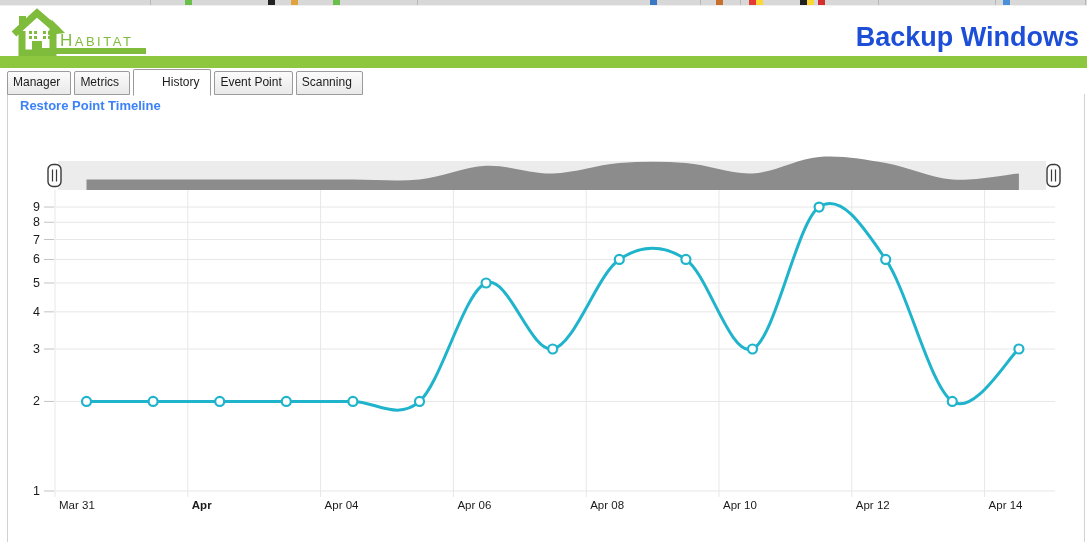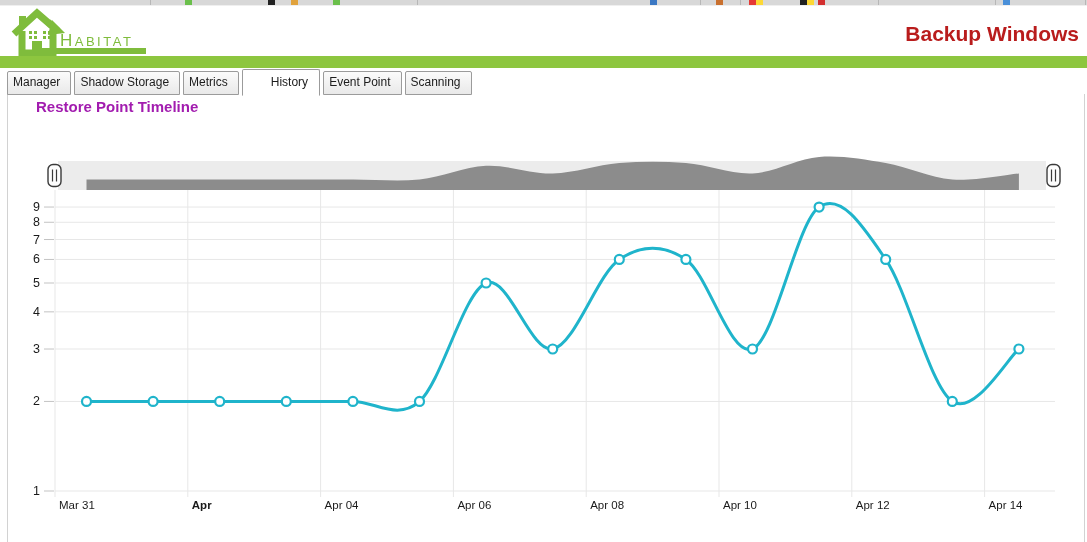--- a/index.html
+++ b/index.html
@@ -7,39 +7,39 @@
     width:1087px;height:542px;position:relative;overflow:hidden;
     background:#ffffff;font-family:"Liberation Sans",sans-serif;
   }
   
   .browser-strip{position:absolute;top:0;left:0;width:1087px;height:5px;background:#d8d8d8;border-bottom:1px solid #efefef;}
   .browser-strip .sep{position:absolute;top:0;width:1px;height:5px;background:#b7b7b7;}
   .browser-strip .chip{position:absolute;top:0;width:7px;height:5px;}
   
   .header{position:absolute;top:6px;left:0;width:1087px;height:50px;background:#fff;}
   .logo{position:absolute;left:8px;top:0;}
-  .app-title{position:absolute;right:8px;top:16px;font-size:21px;font-weight:bold;color:#b91c1c;letter-spacing:0px;}
+  .app-title{position:absolute;right:8px;top:16px;font-size:27px;font-weight:bold;color:#1d4ed8;letter-spacing:0px;}
   .green-bar{position:absolute;top:56px;left:0;width:1087px;height:12px;background:#8DC63F;}
   
   .tabs{position:absolute;top:69px;left:7px;display:flex;align-items:flex-end;z-index:3;}
   .tab{
     font-size:12px;color:#1c1c1c;background:linear-gradient(#fbfbfb,#e9e9e9);
     border:1px solid #9b9b9b;padding:4px 10px 5px 5px;margin-right:3px;cursor:pointer;
     border-radius:2px 2px 0 0;line-height:13px;
   }
   .tab.active{
     background:#ffffff;border-bottom:1px solid #ffffff;
     padding:6px 11px 6px 28px;margin-bottom:-1px;
   }
   
   .content{
     position:absolute;top:94px;left:7px;width:1076px;height:448px;
     border-left:1px solid #d2d2d2;border-right:1px solid #d2d2d2;background:#fff;
   }
-  .page-heading{position:absolute;left:12px;top:4px;font-size:15px;font-weight:bold;color:#a21caf;margin-left:16px;}
+  .page-heading{position:absolute;left:12px;top:4px;font-size:13px;font-weight:bold;color:#3b82f6;}
   
   #chart-svg{position:absolute;top:0;left:0;z-index:2;}
   #chart-svg text{font-family:"Liberation Sans",sans-serif;}
 </style>
 </head>
 <body>
 
 <div class="browser-strip">
     <div class="sep" style="left: 150px;"></div>
     <div class="sep" style="left: 417px;"></div>
@@ -94,21 +94,20 @@
       <text x="52" y="40" fill="#7FBC3C" font-size="13" letter-spacing="2.5"><tspan font-size="17">H</tspan>ABITAT</text>
     </svg>
   </div>
   <div class="app-title">Backup Windows</div>
 </div>
 
 <div class="green-bar"></div>
 
 <div class="tabs" id="tabs">
     <div class="tab">Manager</div>
-    <div class="tab">Shadow Storage</div>
     <div class="tab">Metrics</div>
     <div class="tab active">History</div>
     <div class="tab">Event Point</div>
     <div class="tab">Scanning</div>
   </div>
 
 <div class="content">
   <div class="page-heading">Restore Point Timeline</div>
 </div>
 

